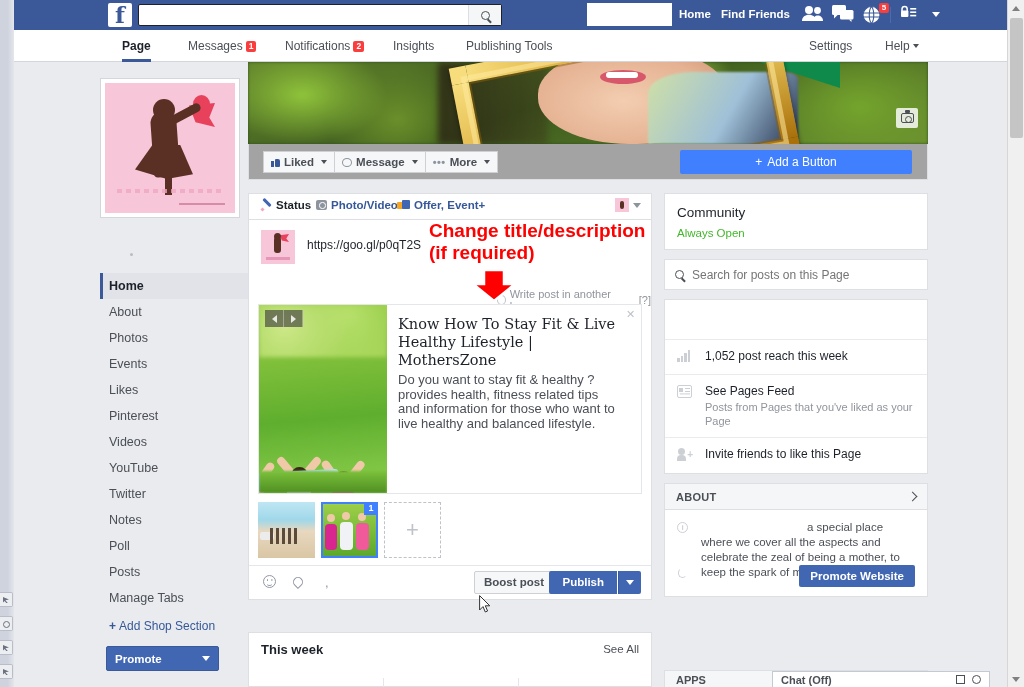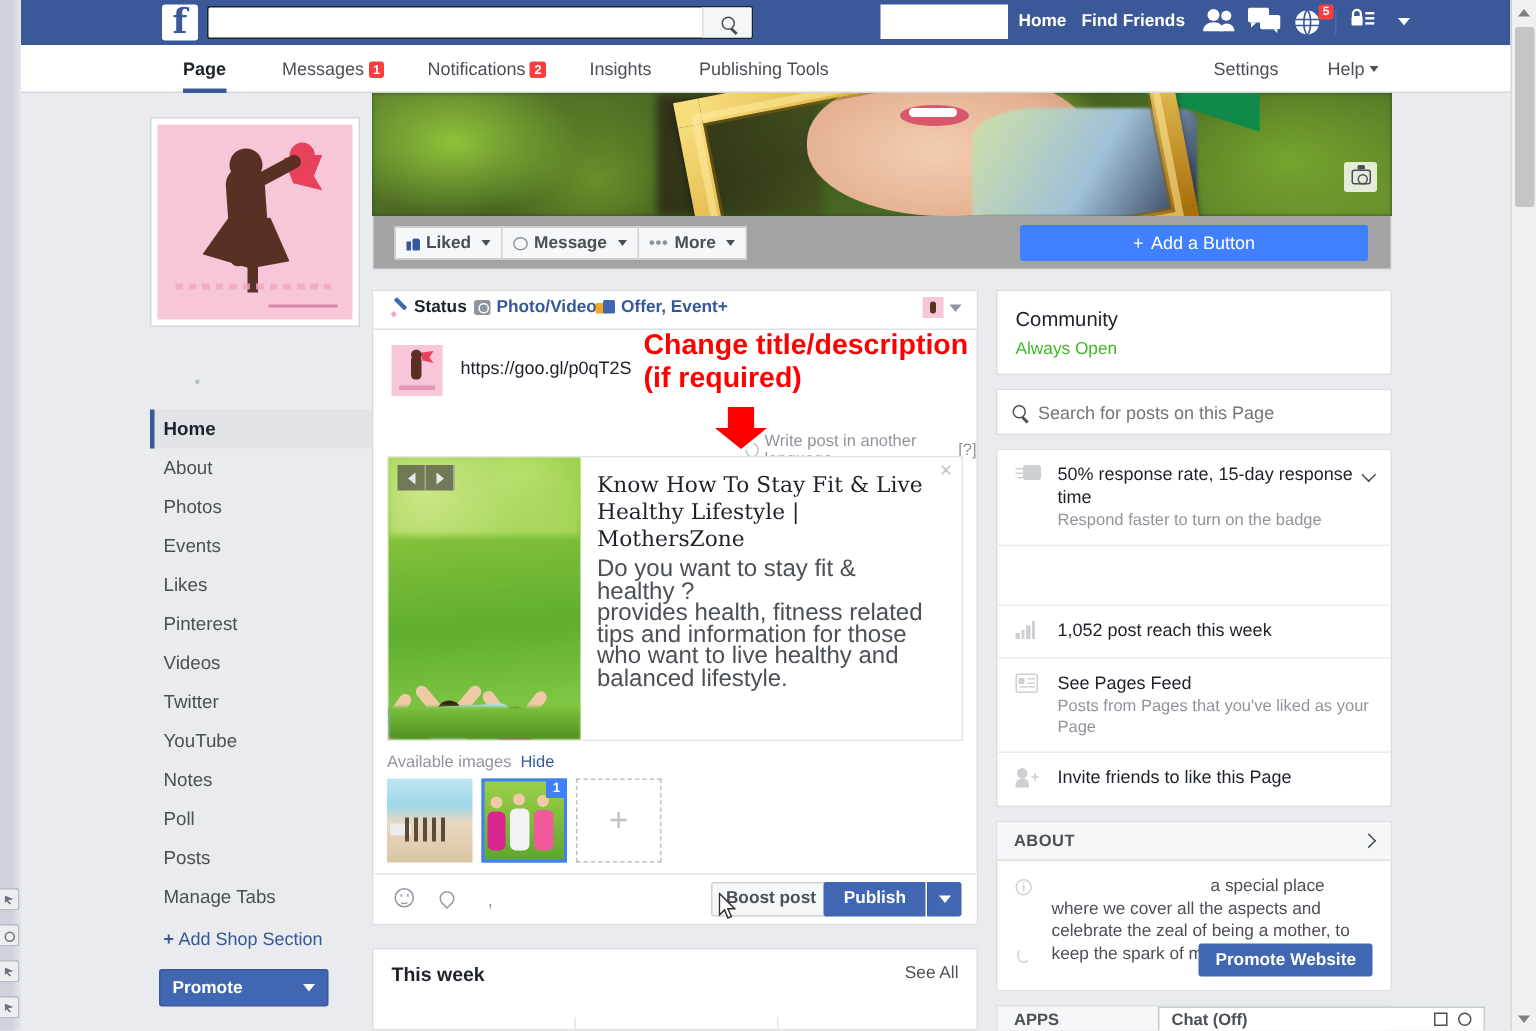--- a/index.html
+++ b/index.html
@@ -375,21 +375,21 @@
     display: flex; align-items: center; justify-content: center;
     border-right: 1px solid rgba(255,255,255,.35);
   }
   .lc-arrow i.l { border-top:4px solid transparent;border-bottom:4px solid transparent;border-right:5px solid #e8e8e4; }
   .lc-arrow i.r { border-top:4px solid transparent;border-bottom:4px solid transparent;border-left:5px solid #e8e8e4; }
   #lc-text { flex: 1; padding: 10px 22px 0 11px; position: relative; }
   #lc-title {
     font-family: "DejaVu Serif", serif; font-size: 14.5px; line-height: 18px;
     color: #1d2129; margin-bottom: 4px;
   }
-  #lc-desc { font-size: 16px; line-height: 14.5px; color: #4b4f56; white-space: pre-line; }
+  #lc-desc { font-size: 13px; line-height: 14.5px; color: #4b4f56; white-space: pre-line; }
   #lc-close {
     position: absolute; right: 6px; top: 5px; width: 9px; height: 9px;
     color: #bec2c9; font-size: 11px; line-height: 9px;
   }
 
   
   #avail-wrap { padding: 8px 9px 0 9px; }
   #avail-head { font-size: 11px; color: #90949c; margin-bottom: 5px; }
   #avail-head .hide { color: #365899; margin-left: 6px; }
   #avail-thumbs { display: flex; gap: 6px; padding-bottom: 7px; }
@@ -683,23 +683,23 @@
     <span>Photos</span></div>
   <div class="navitem">
     <span>Events</span></div>
   <div class="navitem">
     <span>Likes</span></div>
   <div class="navitem">
     <span>Pinterest</span></div>
   <div class="navitem">
     <span>Videos</span></div>
   <div class="navitem">
+    <span>YouTube</span></div>
+  <div class="navitem">
     <span>Twitter</span></div>
-  <div class="navitem">
-    <span>YouTube</span></div>
   <div class="navitem">
     <span>Notes</span></div>
   <div class="navitem">
     <span>Poll</span></div>
   <div class="navitem">
     <span>Posts</span></div>
   <div class="navitem">
     <span>Manage Tabs</span></div>
 
   <div id="add-shop">
@@ -827,23 +827,20 @@
 
     <div id="lc-text">
       <div id="lc-title">Know How To Stay Fit &amp; Live Healthy Lifestyle | MothersZone</div>
       <div id="lc-desc">Do you want to stay fit &amp; healthy ?
 provides health, fitness related tips and information for those who want to live healthy and balanced lifestyle.</div>
       <div id="lc-close">✕</div>
     </div>
   </div>
 
   <div id="avail-wrap">
-    <div id="avail-head">
-      <span>Available images</span><span class="hide">Hide</span>
-    </div>
     <div id="avail-thumbs">
       <div class="thumb" id="thumb-beach">
         <div class="b-boat"></div>
           <div class="b-people"></div>
       </div>
       <div class="thumb sel" id="thumb-yoga">
         <div class="yh" style="left:6px;bottom:36px"></div>
           <div class="y1"></div>
         <div class="yh" style="left:21px;bottom:38px"></div>
           <div class="y2"></div>
@@ -894,28 +891,20 @@
     <div class="ttl">Community</div>
     <div class="sub">Always Open</div>
   </div>
 
   <div class="rcard" id="rc-search">
     <span class="mag"></span>
     <input type="text" placeholder="Search for posts on this Page" style="">
   </div>
 
   <div class="rcard">
-    <div class="rrow">
-      <span class="ricon"><span class="ic-resp"></span></span>
-      <span class="rmain">
-        <span class="rtitle" style="display:block">50% response rate, 15-day response time</span>
-        <span class="rsub" style="display:block">Respond faster to turn on the badge</span>
-      </span>
-      <span class="rchev"></span>
-    </div>
 
     <div class="rrow" id="rc-blank"></div>
 
     <div class="rrow">
       <span class="ricon">
         <span class="ic-bars"><span style="left:0;height:4px"></span><span style="left:3.6px;height:6px"></span><span style="left:7.2px;height:9px"></span><span style="left:10.8px;height:12px"></span></span>
       </span>
       <span class="rmain">
         <span class="rtitle" style="display:block">1,052 post reach this week</span>
       </span>

